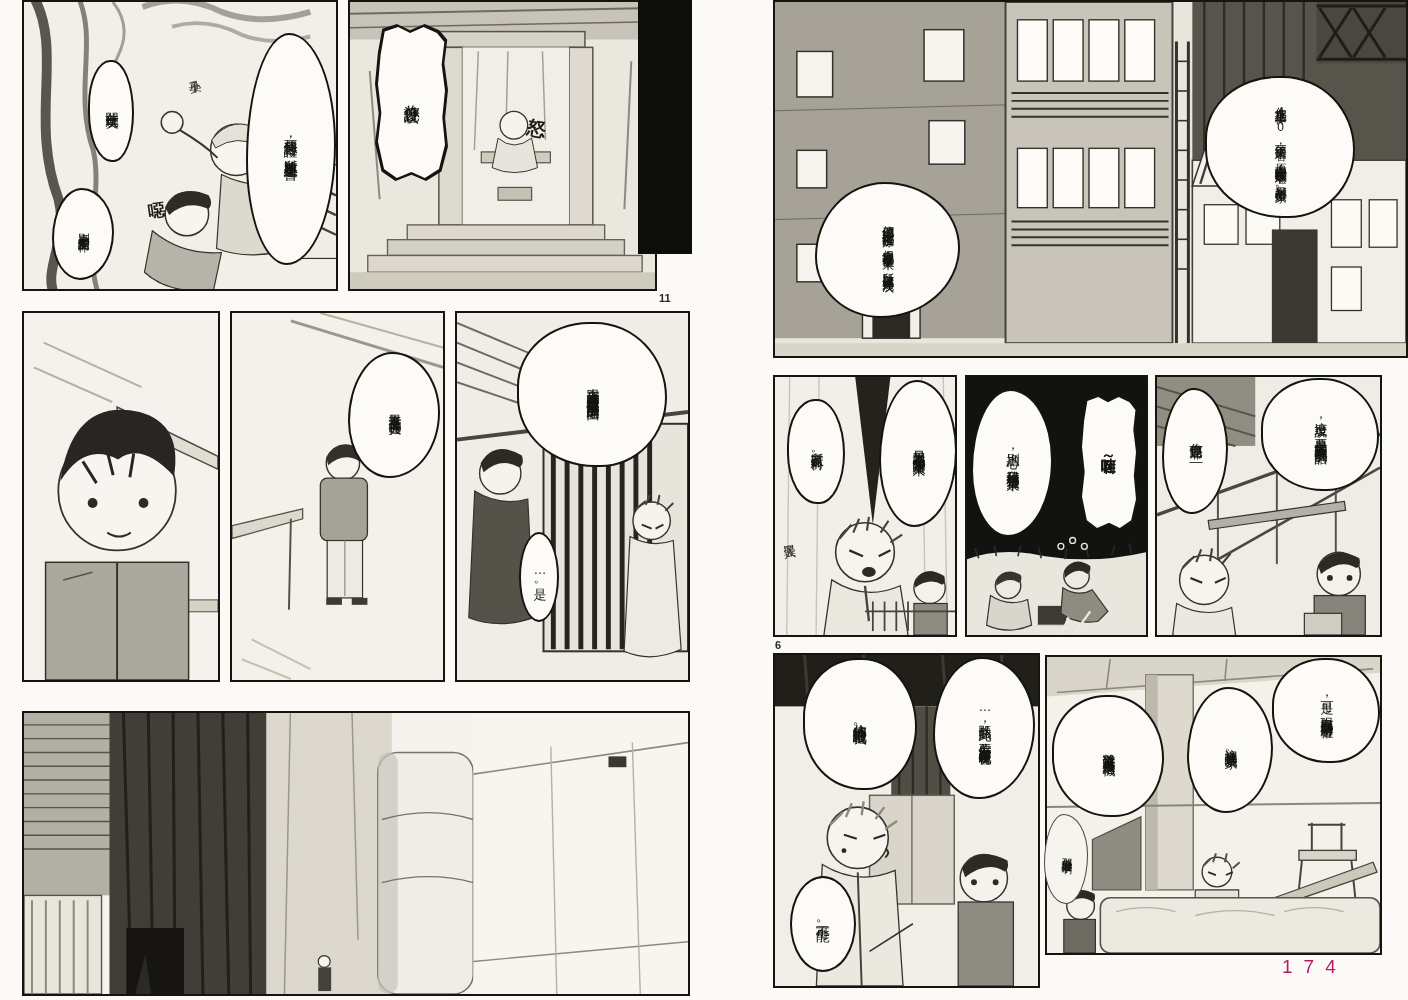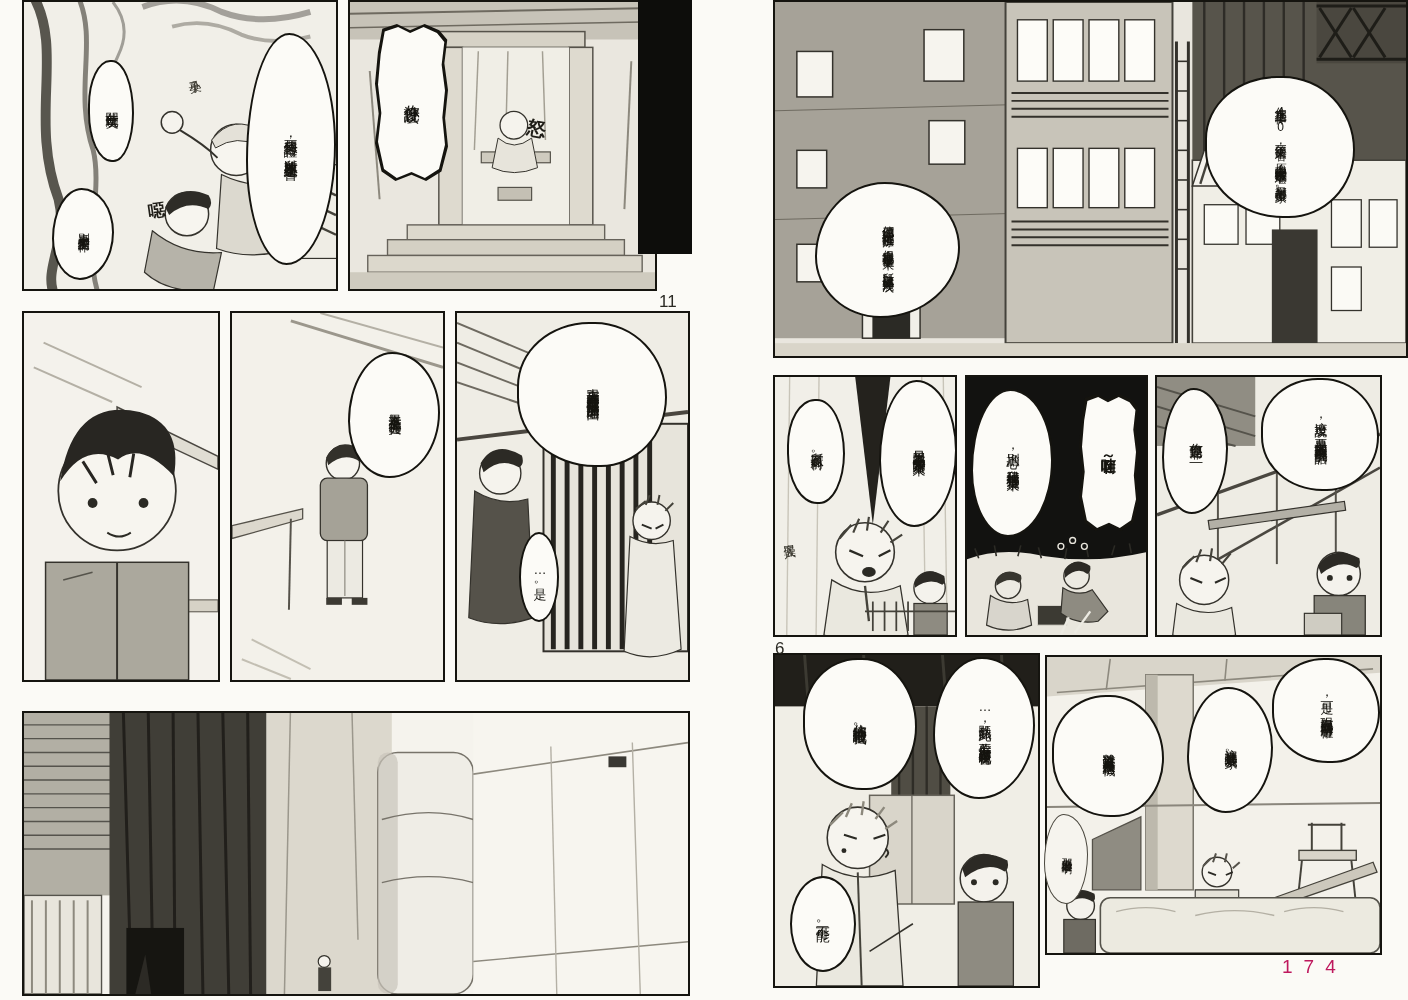--- a/index.html
+++ b/index.html
@@ -17,21 +17,21 @@
   .spiky{position:absolute;z-index:6;background:#15140f;padding:0;border:none;
          clip-path:polygon(10% 3%,30% 0%,48% 4%,68% 0%,88% 4%,99% 10%,95% 25%,100% 42%,96% 60%,100% 78%,91% 94%,70% 100%,50% 96%,28% 100%,9% 94%,0% 76%,5% 57%,0% 38%,4% 18%);}
   .spiky-inner{position:absolute;inset:3px;background:#fcfbf7;
          clip-path:polygon(10% 3%,30% 0%,48% 4%,68% 0%,88% 4%,99% 10%,95% 25%,100% 42%,96% 60%,100% 78%,91% 94%,70% 100%,50% 96%,28% 100%,9% 94%,0% 76%,5% 57%,0% 38%,4% 18%);
          writing-mode:vertical-rl;text-orientation:upright;line-height:1.4;letter-spacing:1px;
          display:flex;align-items:center;justify-content:center;text-align:center;}
   .sfx{position:absolute;z-index:7;writing-mode:vertical-rl;text-orientation:upright;
        font-weight:bold;color:#201e18;}
   .scrawl{position:absolute;z-index:7;writing-mode:vertical-rl;text-orientation:upright;
        color:#3a382f;}
-  .marker{position:absolute;z-index:8;font-size:17px;color:#2b2a24;}
+  .marker{position:absolute;z-index:8;font-size:11px;color:#2b2a24;font-weight:bold;}
   .pageno{position:absolute;z-index:8;font-size:19px;letter-spacing:11px;color:#be185d;}
   .black-block{position:absolute;background:#0d0d0b;z-index:7;}
   .thought{border:1.5px solid #4a473e;border-radius:45% 55% 50% 50%/55% 45% 55% 45%;}
 </style>
 </head>
 <body>
 
 <div class="panel" style="left:22px;top:0;width:316px;height:291px">
   <svg viewBox="0 0 316 291" preserveAspectRatio="none">
     <rect x="0" y="0" width="316" height="291" fill="#f1efe8"></rect>

